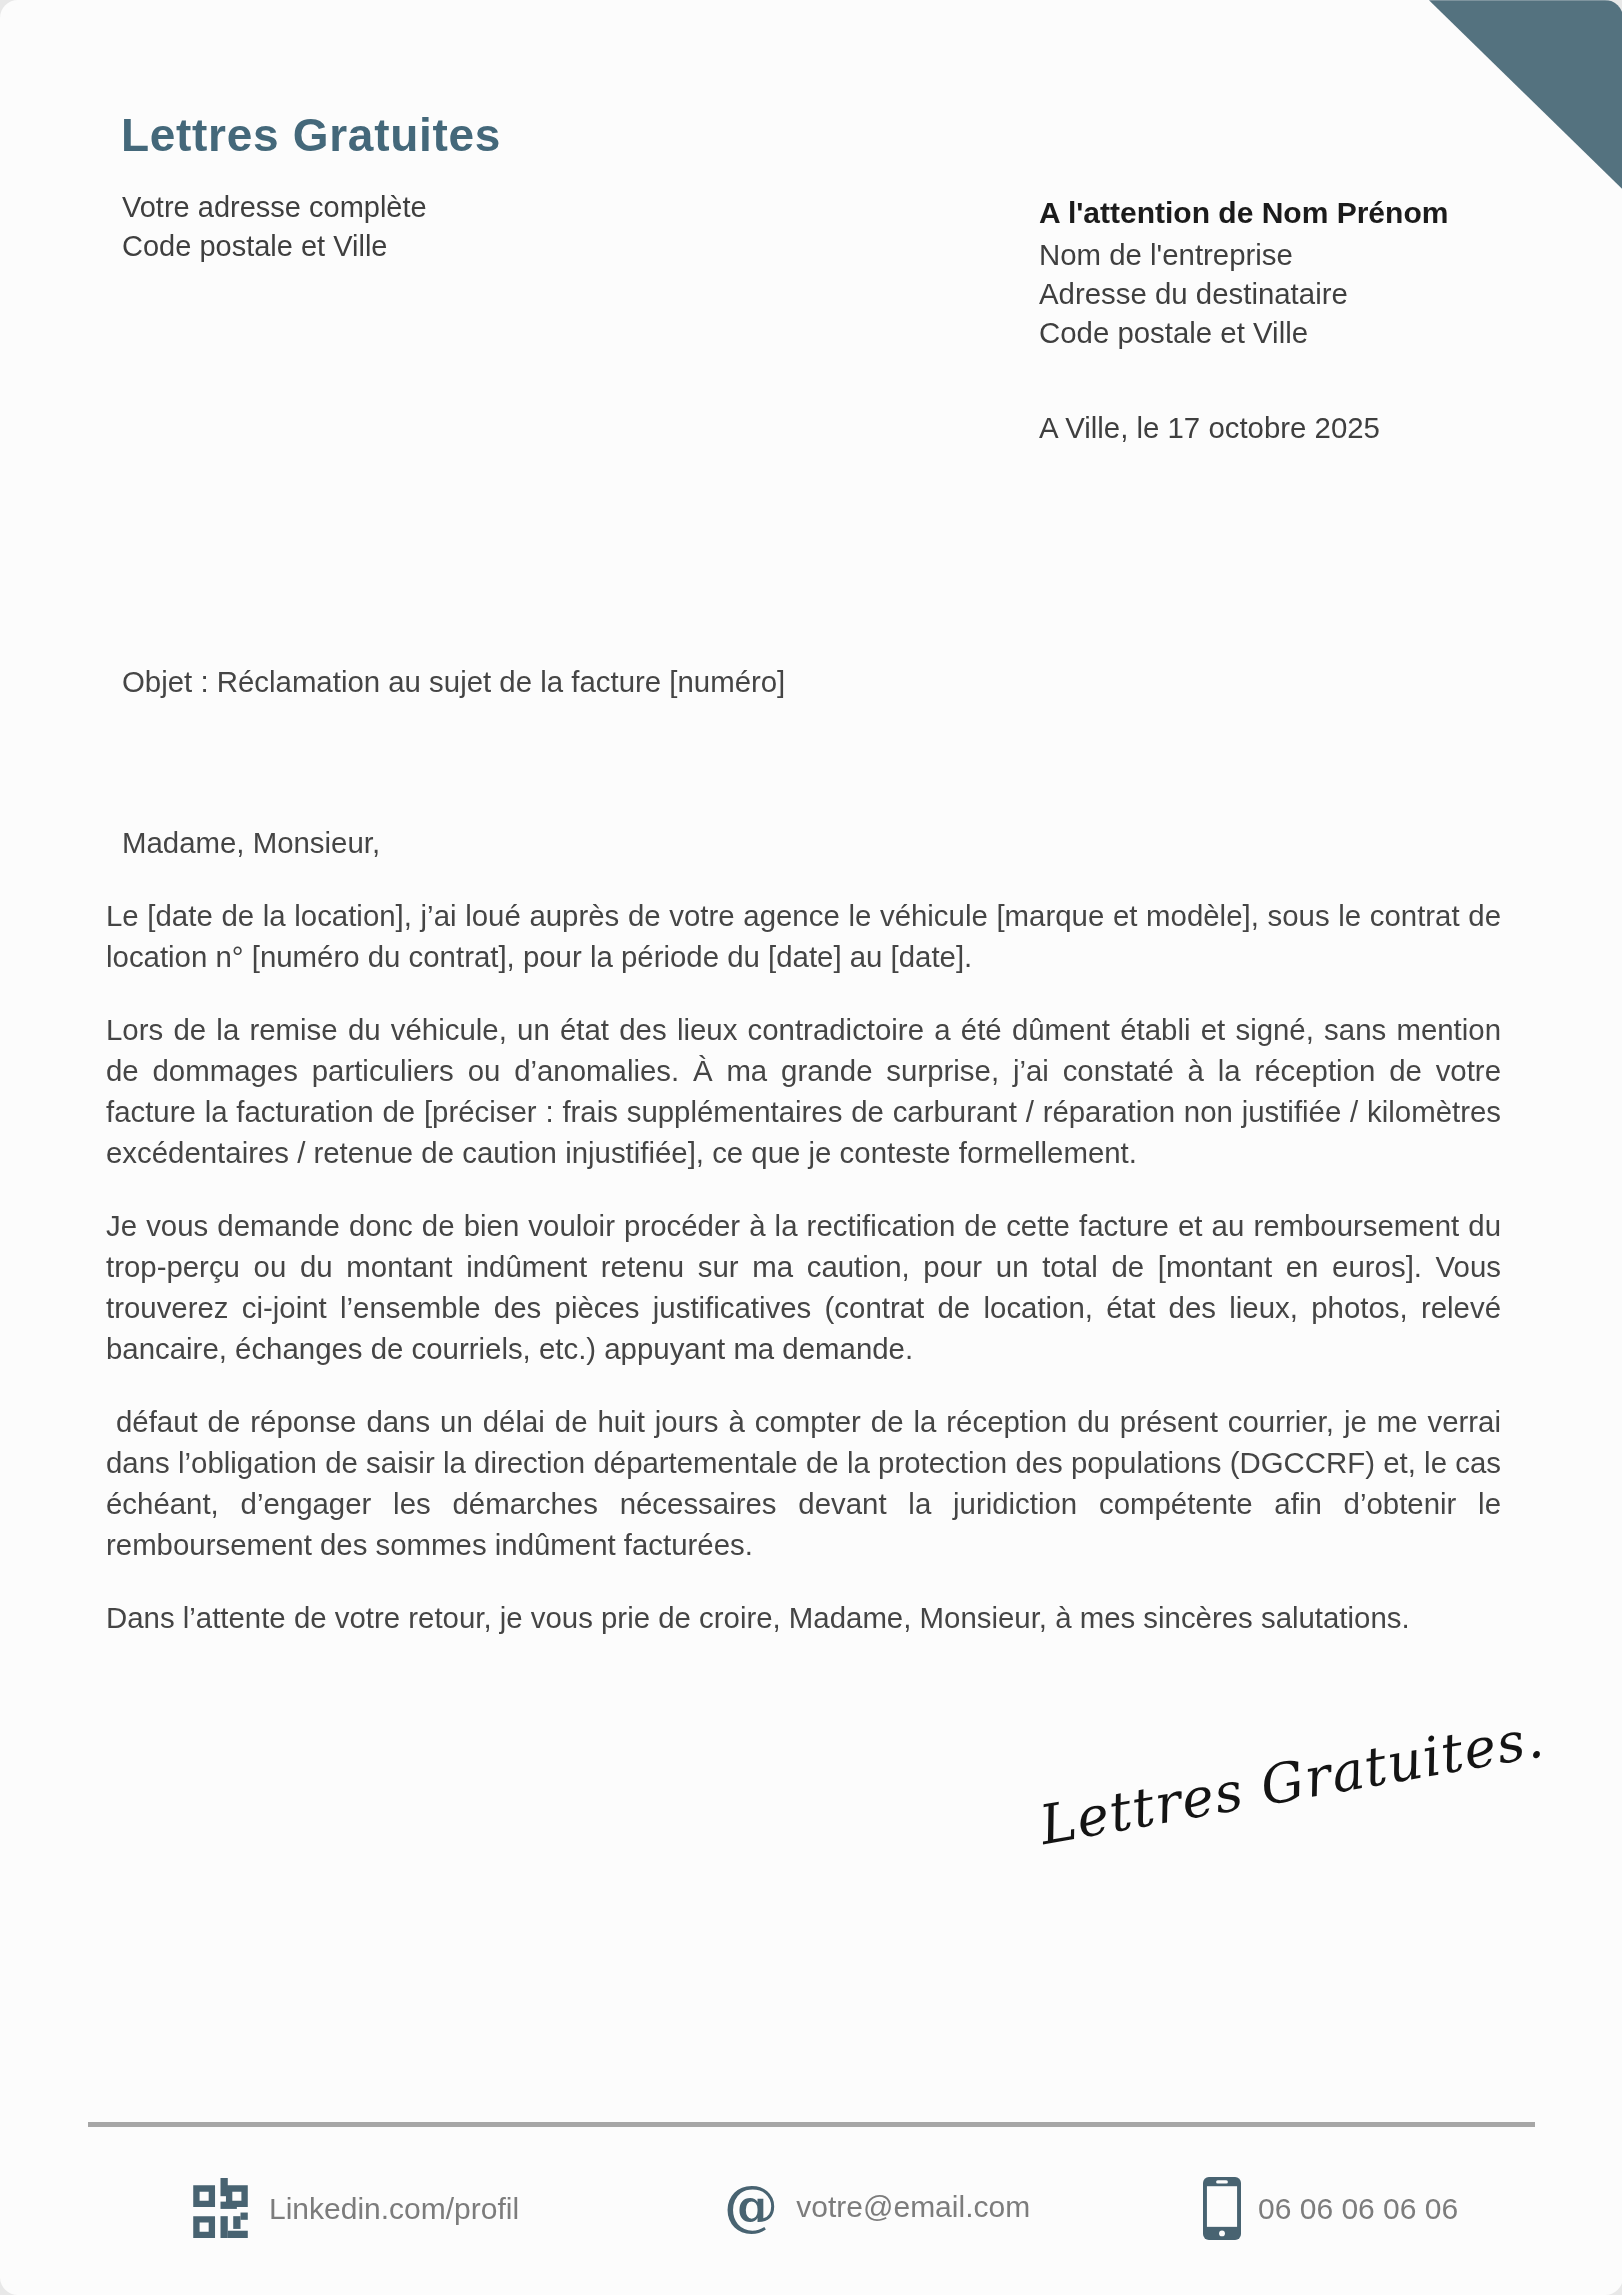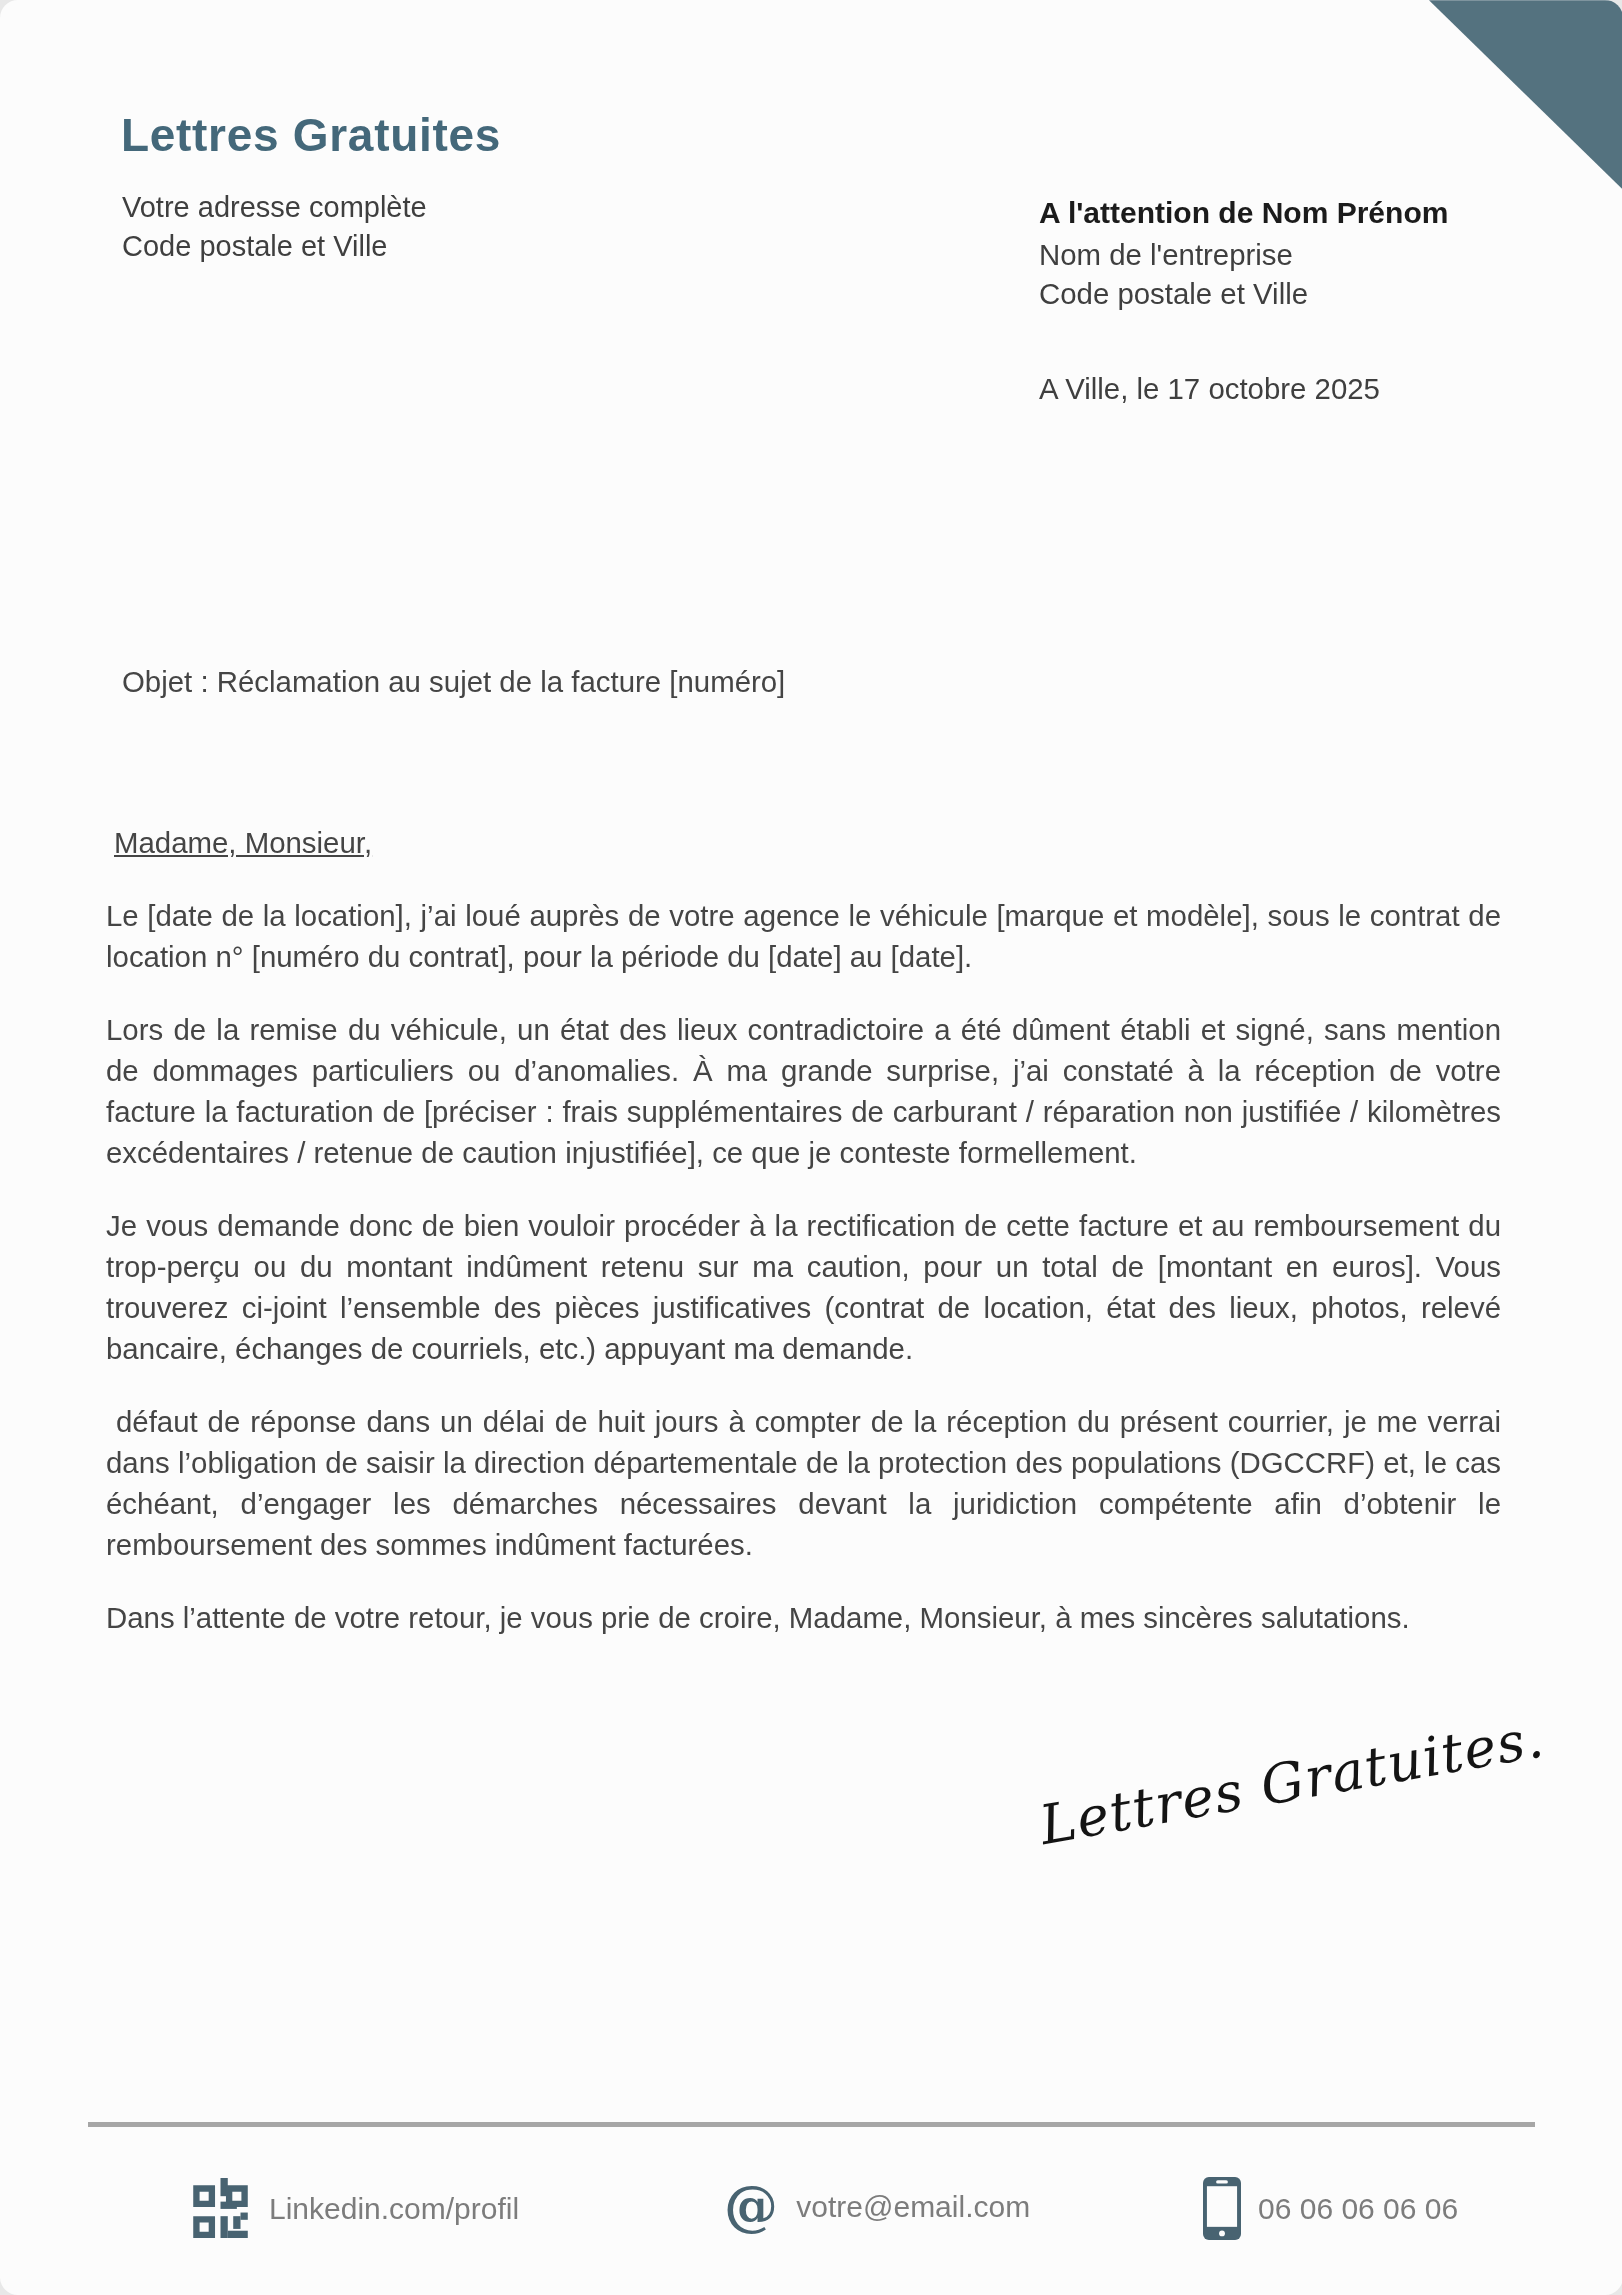--- a/index.html
+++ b/index.html
@@ -78,22 +78,21 @@
     top: 645px;
     width: 1395px;
     font-size: 29.4px;
     line-height: 41px;
     color: #454545;
   }
   .subject-line {
     margin: 16px;
   }
   .salutation {
-    margin: 120px 0 0 8px;
-    text-decoration: underline;
+    margin: 120px 0 0 16px;
   }
   .letter-body p.para {
     margin: 32px 0 0 0;
     text-align: justify;
   }
   .letter-body p.para.last {
     text-align: left;
   }
 
   
@@ -159,20 +158,21 @@
 
   <div class="sender-block">
     <div>Votre adresse complète</div>
     <div>Code postale et Ville</div>
   </div>
 
   <div class="recipient-block">
     <div class="recipient-attention">A l'attention de Nom Prénom</div>
     <div class="recipient-lines">
       <div>Nom de l'entreprise</div>
+      <div>Adresse du destinataire</div>
       <div>Code postale et Ville</div>
     </div>
     <div class="recipient-dateline">A Ville, le 17 octobre 2025</div>
   </div>
 
   <div class="letter-body">
     <p class="subject-line">Objet : Réclamation au sujet de la facture [numéro]</p>
     <p class="salutation">Madame, Monsieur,</p>
     <p class="para">Le [date de la location], j’ai loué auprès de votre agence le véhicule [marque et modèle], sous le contrat de location n° [numéro du contrat], pour la période du [date] au [date].</p>
     <p class="para">Lors de la remise du véhicule, un état des lieux contradictoire a été dûment établi et signé, sans mention de dommages particuliers ou d’anomalies. À ma grande surprise, j’ai constaté à la réception de votre facture la facturation de [préciser : frais supplémentaires de carburant / réparation non justifiée / kilomètres excédentaires / retenue de caution injustifiée], ce que je conteste formellement.</p>

